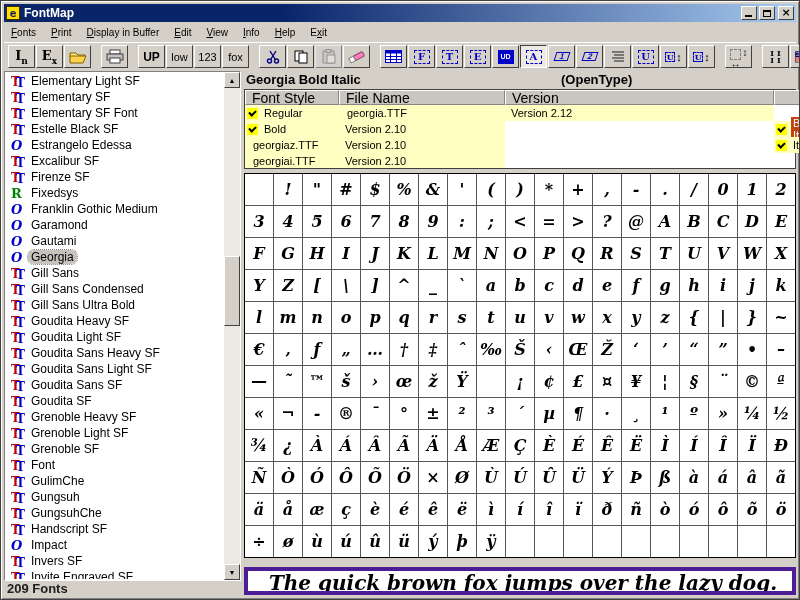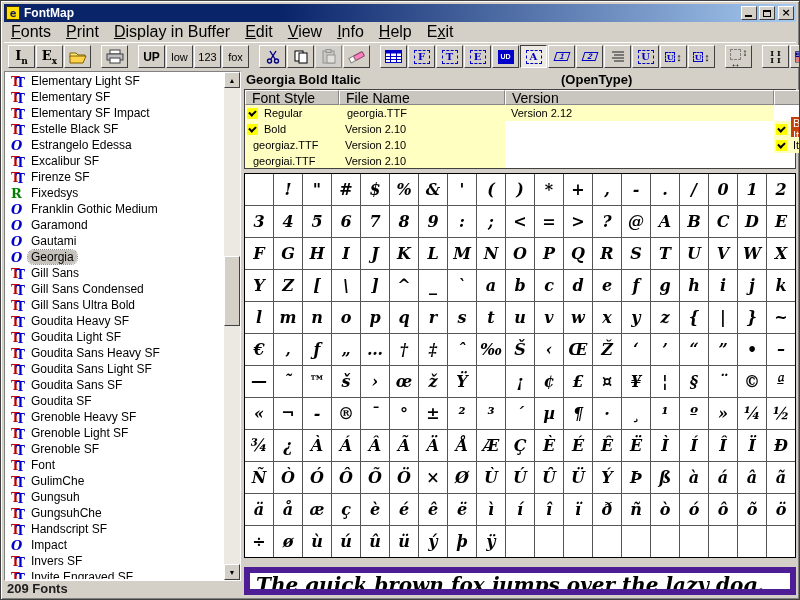--- a/index.html
+++ b/index.html
@@ -16,21 +16,21 @@
     align-items:center;justify-content:center;flex:none;}
   .title-text{color:#fff;font:bold 12px "Liberation Sans",sans-serif;margin-left:4px;flex:1;}
   .tb-ctrl{width:16px;height:14px;background:#D4D0C8;border:1px solid;
     border-color:#fff #404040 #404040 #fff;display:flex;align-items:center;
     justify-content:center;margin-left:2px;flex:none;position:relative;}
   .glyph-min{position:absolute;left:3px;bottom:2px;width:7px;height:2px;background:#000;}
   .glyph-max{width:8px;height:7px;border:1px solid #000;border-top-width:2px;}
   .glyph-close{font:bold 11px "DejaVu Sans",sans-serif;line-height:10px;}
   
   .menubar{position:absolute;top:22px;left:3px;right:3px;height:18px;display:flex;
-    align-items:center;font-size:16px;color:#000;}
+    align-items:center;font-size:10px;color:#000;}
   .menu-item{padding:2px 8px 2px 7px;}
   .menu-item .u{text-decoration:underline;}
   
   .toolbar{position:absolute;top:41px;left:3px;right:3px;height:28px;display:flex;
     align-items:center;border-top:1px solid #fff;padding-left:4px;}
   .tb-group{display:flex;margin-right:9px;}
   .tb-btn{min-width:27px;height:23px;padding:0 2px;background:#D4D0C8;border:1px solid;
     border-color:#fff #404040 #404040 #fff;display:flex;align-items:center;
     justify-content:center;margin-right:1px;position:relative;}
   .tb-btn.pressed{border-color:#404040 #fff #fff #404040;background:#ECEAE3;}
@@ -94,21 +94,21 @@
   .style-name{padding:0 2px;}
   .style-name.selected{background:#c2410c;color:#fff;}
   
   .char-grid{position:absolute;left:0;top:102px;width:552px;height:385px;background:#555;
     border:1px solid #000;display:grid;grid-template-columns:repeat(19,1fr);
     grid-auto-rows:31px;gap:1px;}
   .glyph{background:#fff;display:flex;align-items:center;justify-content:center;
     font:bold italic 16px "DejaVu Serif",serif;color:#000;}
   
   .preview-box{position:absolute;left:0;top:496px;width:552px;height:28px;background:#fff;
-    border:6px solid #4c1d95;display:flex;padding-left:6px;overflow:hidden;flex-direction:column;}
+    border:4px solid #4c1d95;display:flex;align-items:center;padding-left:6px;overflow:hidden;flex-direction:column;}
   .preview-text{font:bold italic 20px "DejaVu Serif",serif;white-space:nowrap;}
   .caret{display:inline-block;width:1px;height:19px;background:#000;margin-left:2px;}
 </style>
 </head>
 <body>
 
 <div class="window">
 
   <div class="titlebar">
     <div class="app-icon">e</div>
@@ -304,21 +304,21 @@
         <div class="font-item">
           <span class="ficon"><span class="ic-tt"><span class="t1">T</span><span class="t2">T</span></span></span>
           <span class="fname">Elementary Light SF</span>
         </div>
         <div class="font-item">
           <span class="ficon"><span class="ic-tt"><span class="t1">T</span><span class="t2">T</span></span></span>
           <span class="fname">Elementary SF</span>
         </div>
         <div class="font-item">
           <span class="ficon"><span class="ic-tt"><span class="t1">T</span><span class="t2">T</span></span></span>
-          <span class="fname">Elementary SF Impact</span>
+          <span class="fname">Elementary SF Font</span>
         </div>
         <div class="font-item">
           <span class="ficon"><span class="ic-tt"><span class="t1">T</span><span class="t2">T</span></span></span>
           <span class="fname">Estelle Black SF</span>
         </div>
         <div class="font-item">
           <span class="ficon"><span class="ic-ot">O</span></span>
           <span class="fname">Estrangelo Edessa</span>
         </div>
         <div class="font-item">

